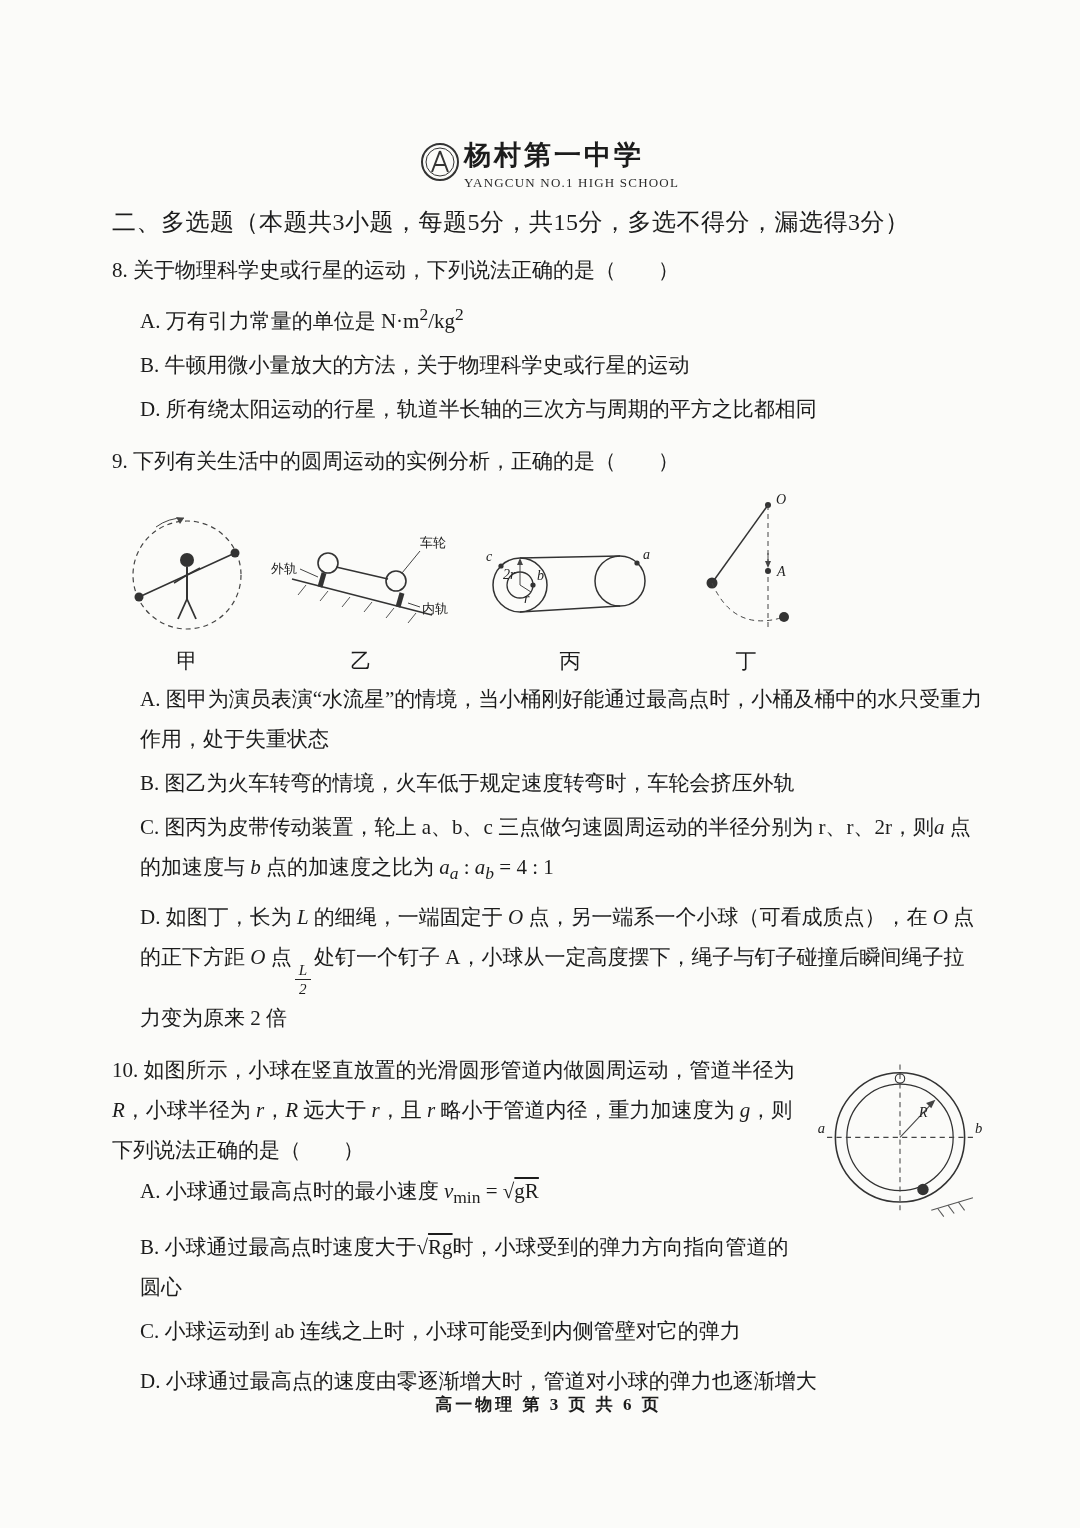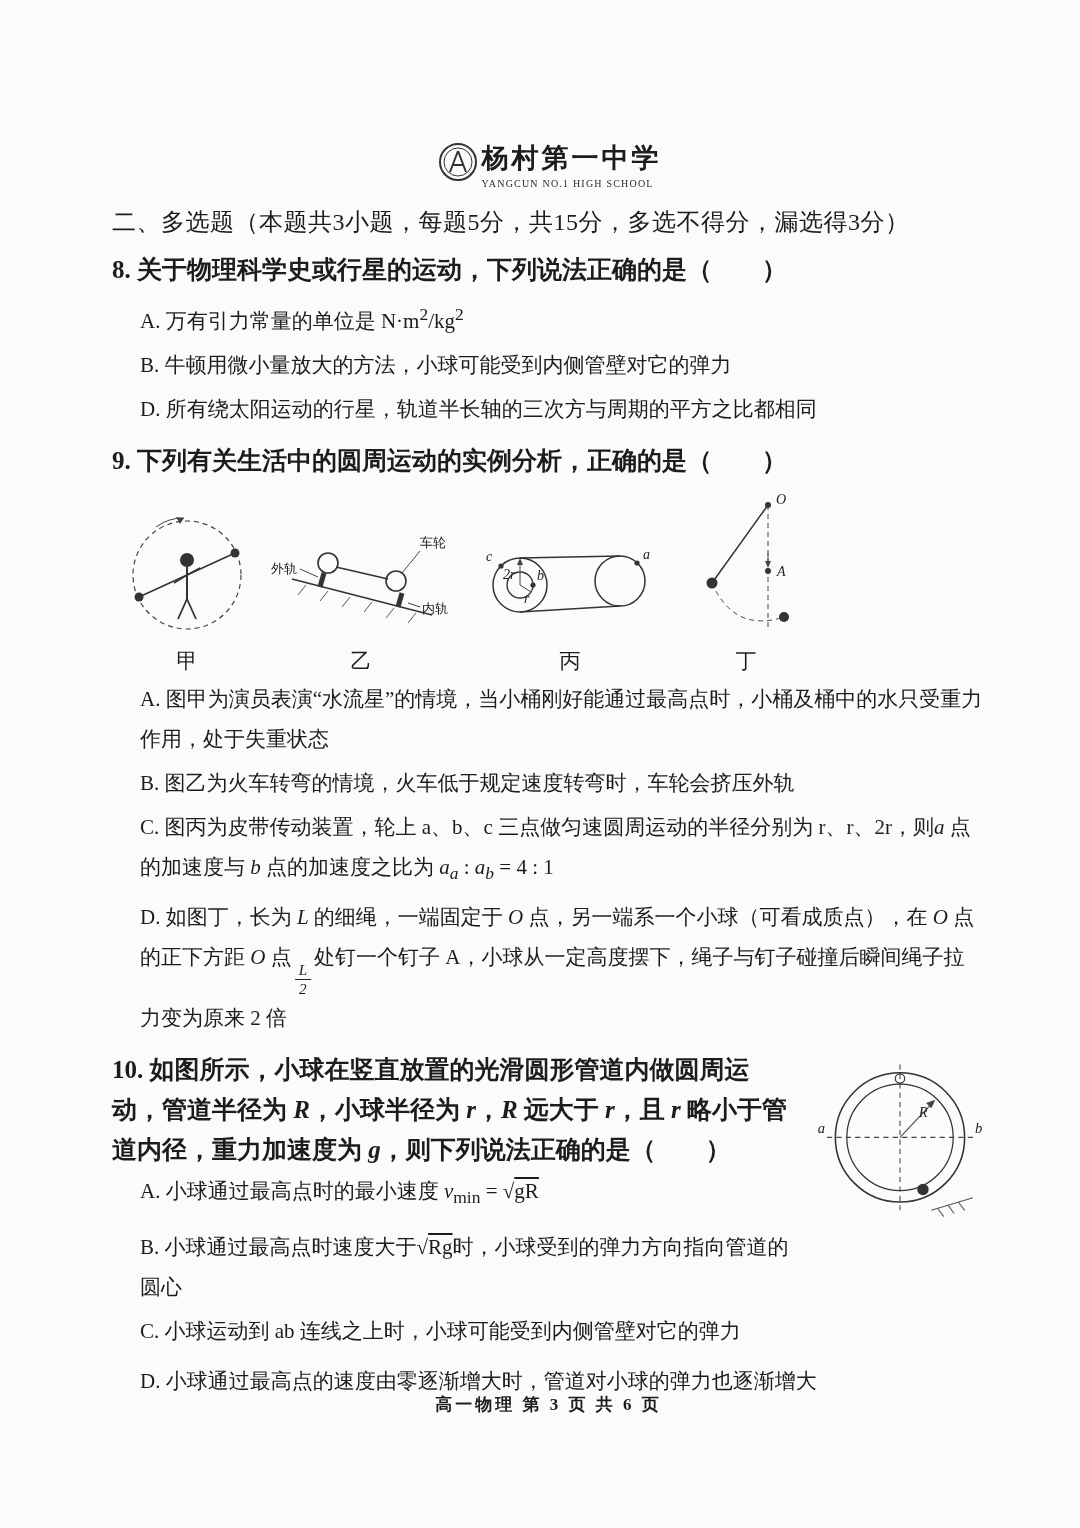--- a/index.html
+++ b/index.html
@@ -3,26 +3,26 @@
 <meta charset="utf-8">
 <style>
   * { margin:0; padding:0; box-sizing:border-box; }
   html,body { width:1080px; height:1528px; }
   body { background:#fbfbf9; font-family:"Liberation Serif","DejaVu Serif",serif; color:#1c1c1c; }
   .page { width:1080px; height:1528px; background:#fbfbf9; position:relative; padding:138px 96px 0 112px; overflow:hidden; }
 
   .school-header { display:flex; justify-content:center; align-items:center; gap:1px; height:52px; }
   .logo-svg { flex:0 0 auto; }
   .school-cn { font-size:27px; font-weight:700; letter-spacing:3px; }
-  .school-en { font-size:10px; letter-spacing:1.2px; color:#2a2a2a; margin-top:2px; }
+  .school-en { font-size:13px; letter-spacing:1.2px; color:#2a2a2a; margin-top:2px; }
 
   .section-title { margin-top:16px; font-size:24px; font-weight:400; letter-spacing:0.5px; white-space:nowrap; }
 
   .question { margin-top:12px; }
-  .stem { font-size:25px; line-height:40px;font-weight:bold; }
+  .stem { font-size:21px; line-height:40px; }
   .opts { padding-left:28px; }
   .opt { font-size:21px; line-height:40px; margin-top:4px; }
   i { font-style:italic; }
 
   .figures { display:flex; align-items:flex-end; gap:22px; margin:10px 0 0 14px; }
   .figures figure { display:flex; flex-direction:column; align-items:center; }
   .figures figcaption { font-size:21px; margin-top:6px; }
   svg text { font-family:"Liberation Serif","DejaVu Serif",serif; fill:#222; }
   .svg-cjk { font-size:13px; }
   .svg-letter { font-size:14px; font-style:italic; }
@@ -53,21 +53,21 @@
       <div class="school-en">YANGCUN NO.1 HIGH SCHOOL</div>
     </div>
   </header>
 
   <div class="section-title">二、多选题（本题共3小题，每题5分，共15分，多选不得分，漏选得3分）</div>
 
   <section class="question">
     <p class="stem">8. 关于物理科学史或行星的运动，下列说法正确的是（　　）</p>
     <div class="opts">
       <p class="opt">A. 万有引力常量的单位是 N·m<sup>2</sup>/kg<sup>2</sup></p>
-      <p class="opt">B. 牛顿用微小量放大的方法，小球可能受到内侧管壁对它的弹力</p>
+      <p class="opt">B. 牛顿用微小量放大的方法，关于物理科学史或行星的运动</p>
       <p class="opt">D. 所有绕太阳运动的行星，轨道半长轴的三次方与周期的平方之比都相同</p>
     </div>
   </section>
 
   <section class="question">
     <p class="stem">9. 下列有关生活中的圆周运动的实例分析，正确的是（　　）</p>
 
     <div class="figures">
 
       <figure>

